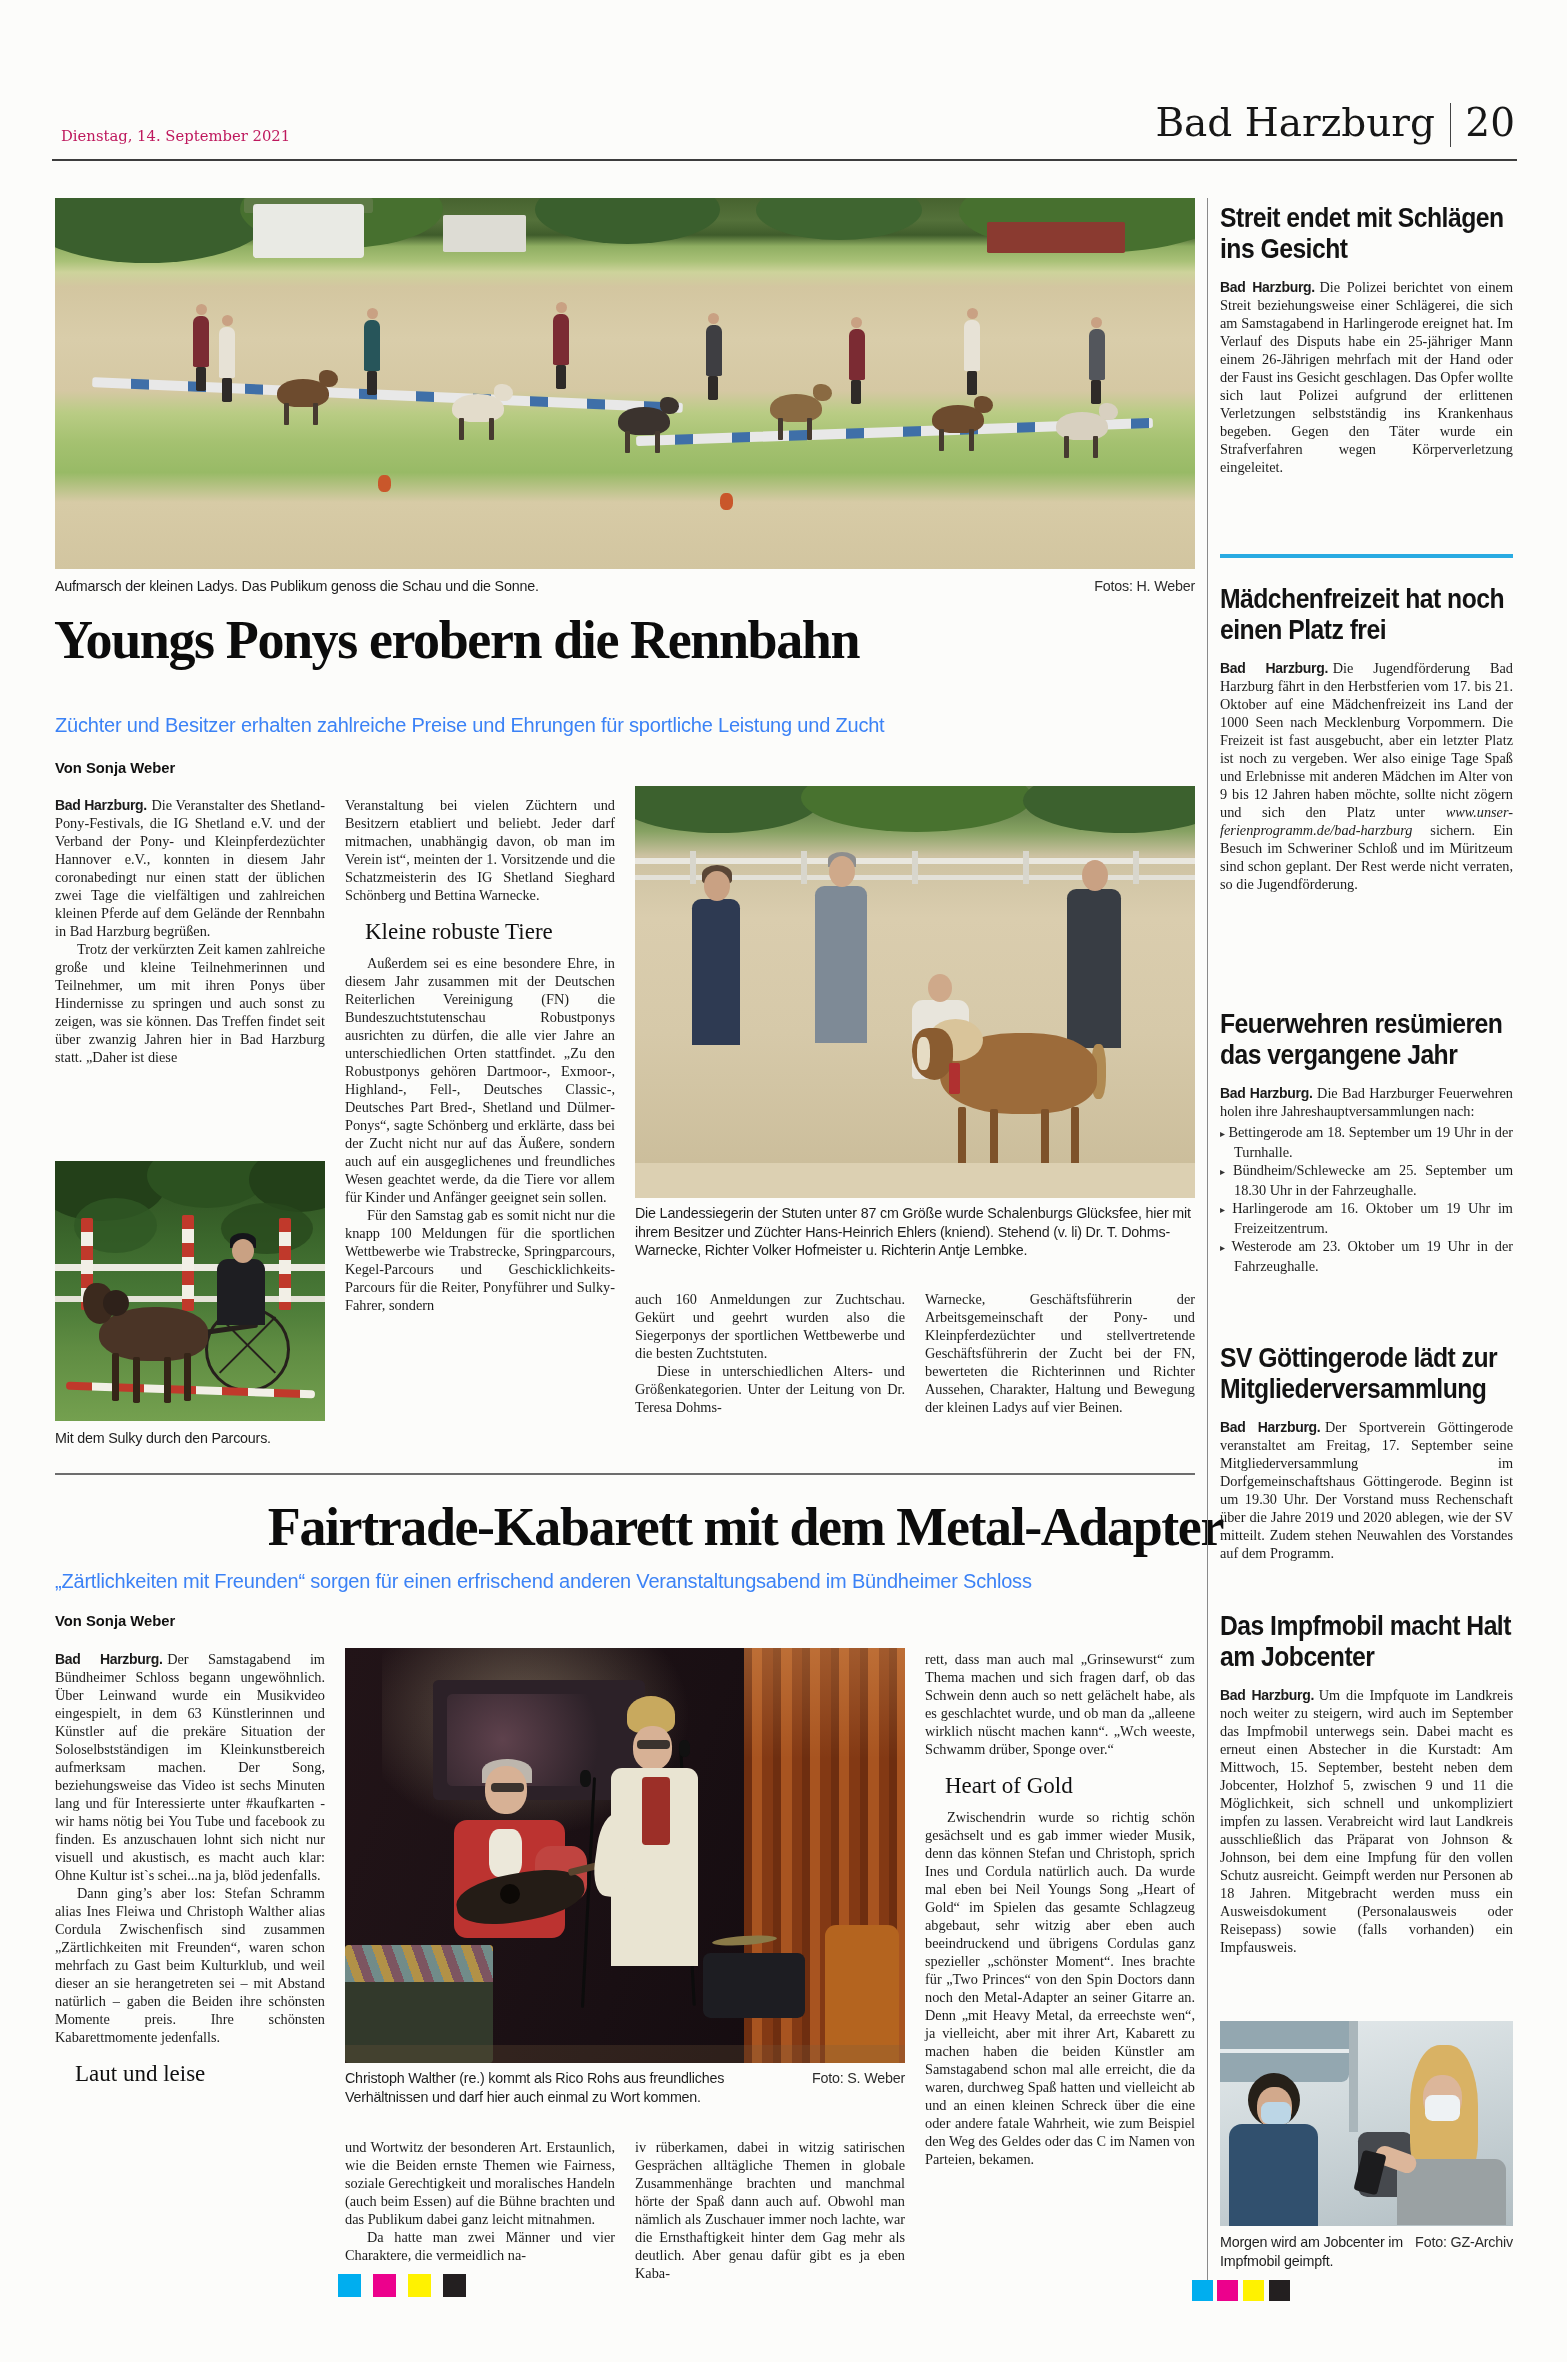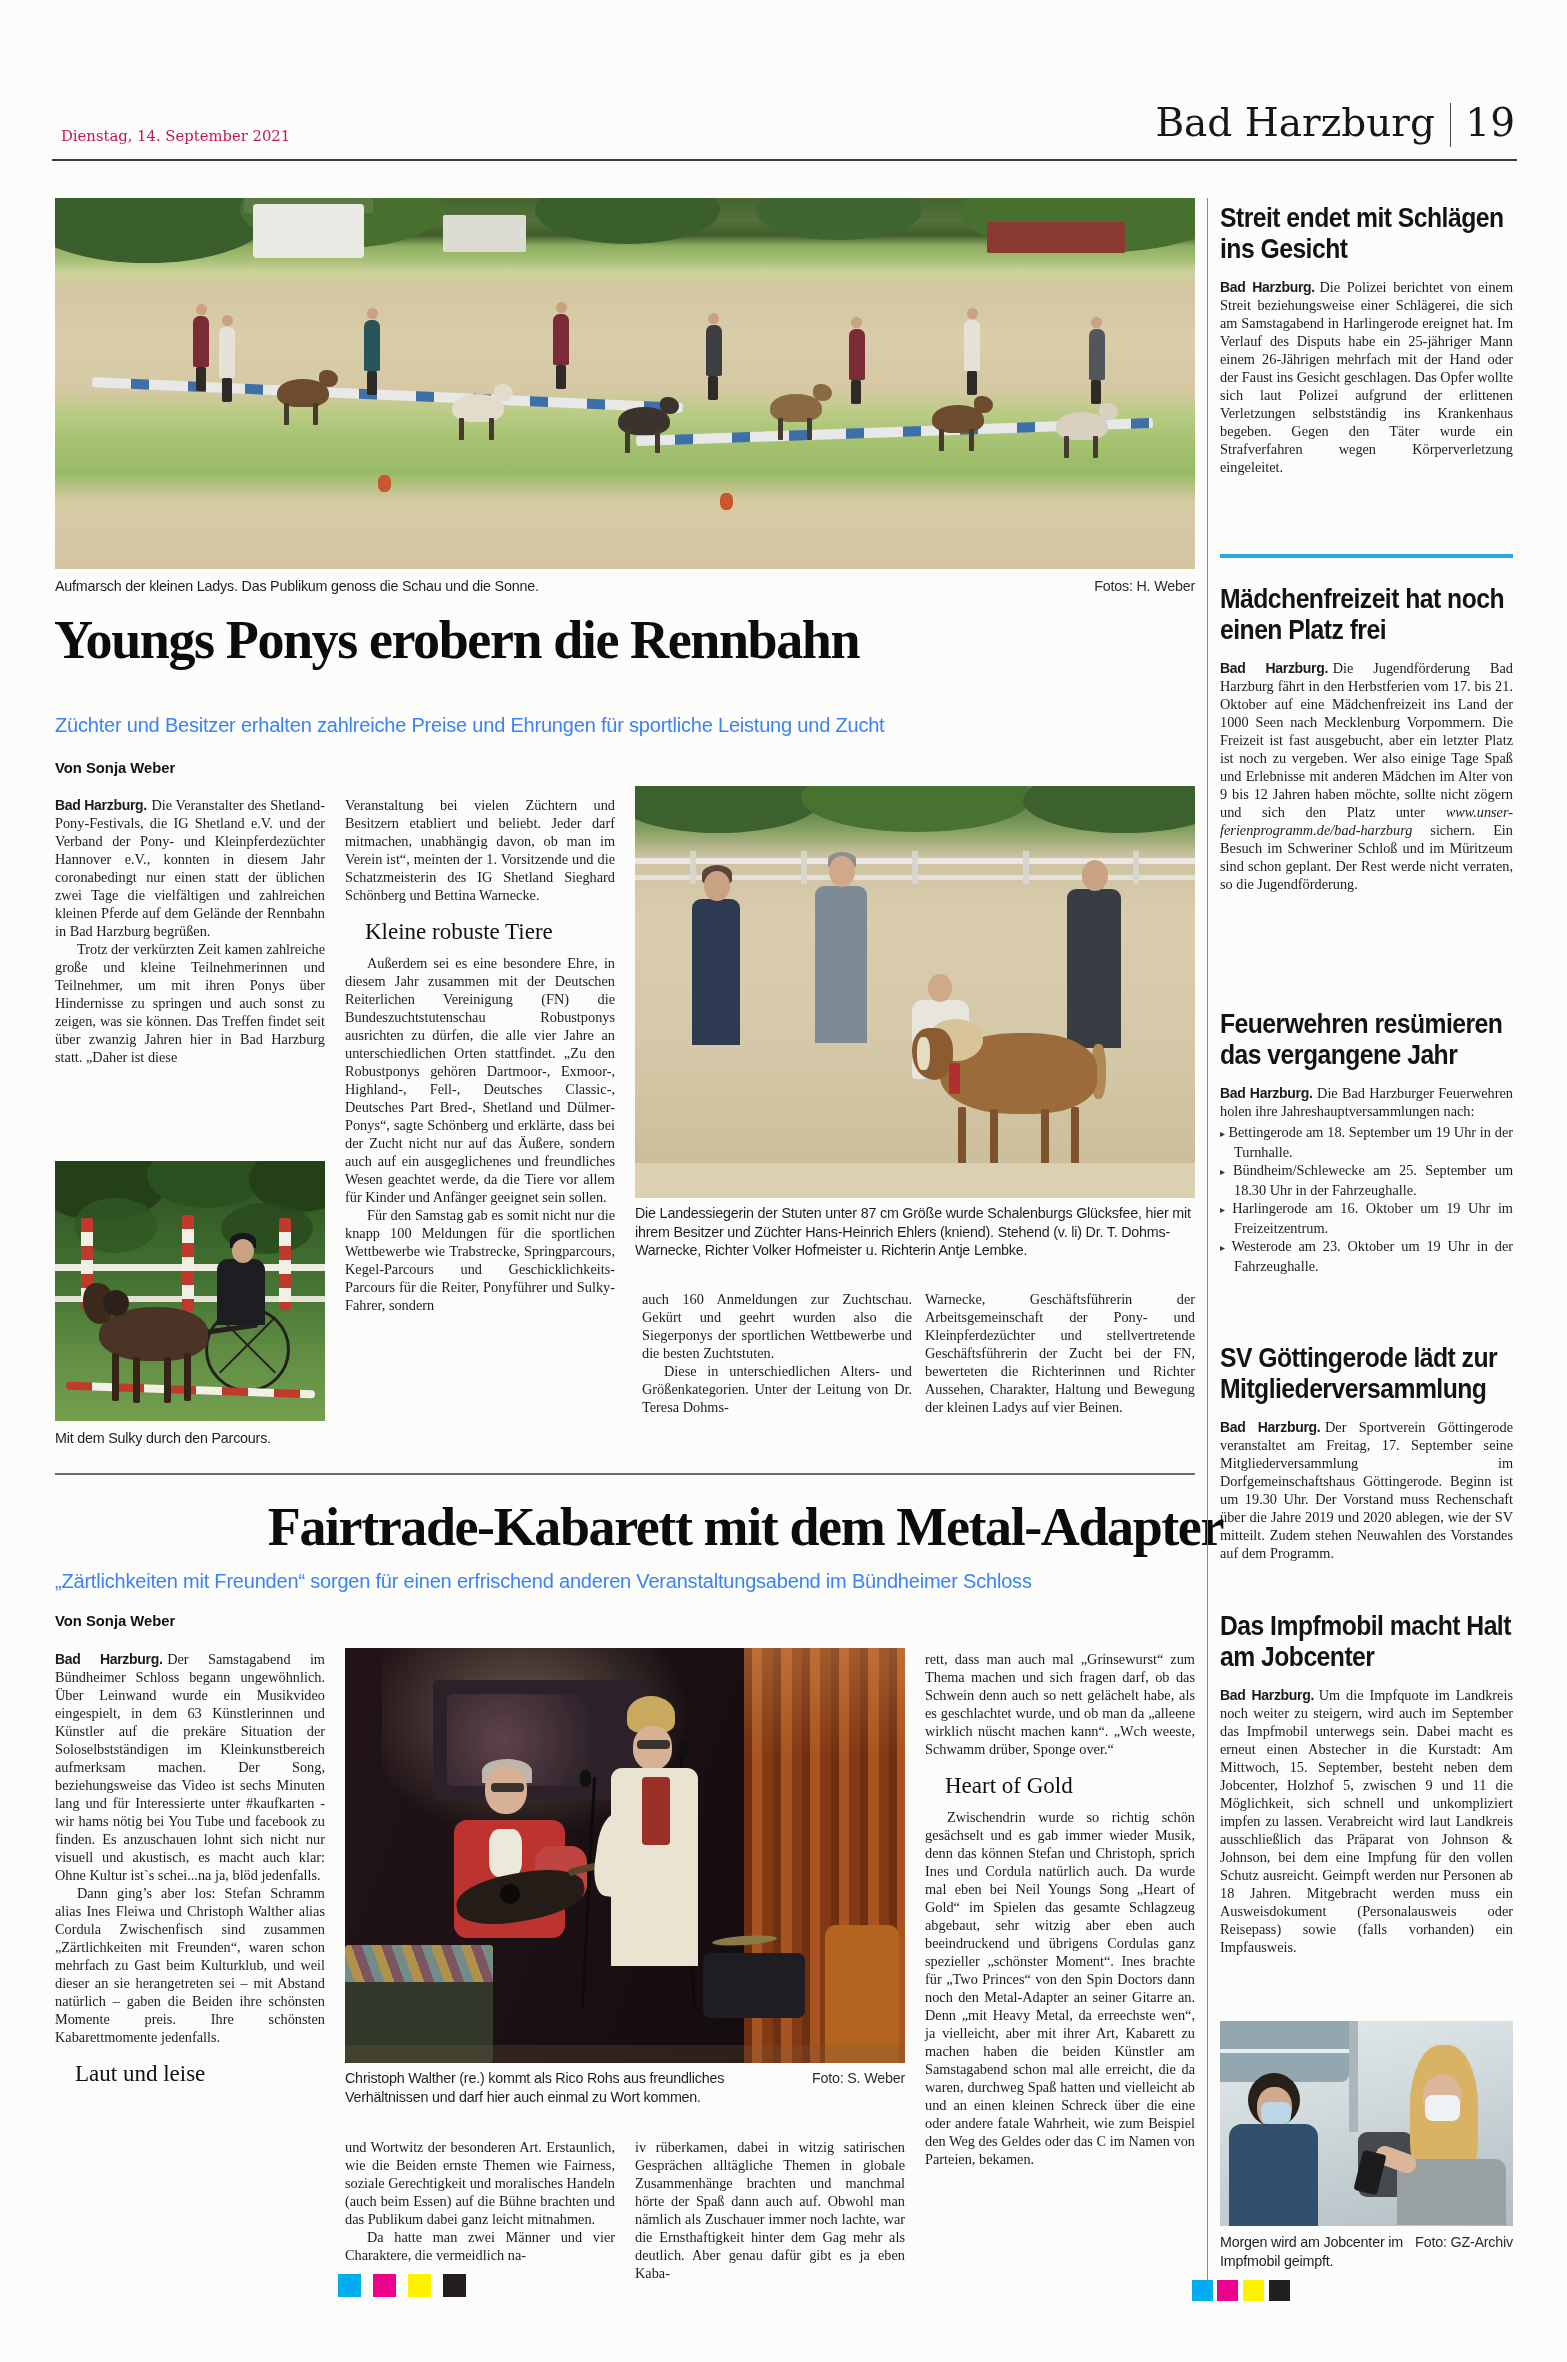--- a/index.html
+++ b/index.html
@@ -46,21 +46,21 @@
 </style>
 </head>
 <body>
 
 <div class="page">
 
   <div class="hdr-date">Dienstag, 14. September 2021</div>
   <div class="hdr-right">
     <span class="hdr-section">Bad Harzburg</span>
     <span class="hdr-vline"></span>
-    <span class="hdr-page">19</span>
+    <span class="hdr-page">20</span>
   </div>
   <div class="hdr-rule"></div>
 
   <div id="ph1" class="photo" style="left:55px;top:198px;width:1140px;height:371px;
               background:linear-gradient(180deg,#47632f 0%,#54713a 6%,#3f5c2b 10%,#8fae62 13%,#a9c177 17%,#cdd39b 20%,#d3c6a0 24%,#d9cdaa 38%,#d5c8a3 52%,#b9cc84 58%,#a4c170 66%,#98ba66 74%,#d7cba6 82%,#d2c5a0 100%);">
       <div style="position: absolute; left: -28px; top: -23px; width: 240px; height: 88px; background: rgb(58, 95, 45); border-radius: 50%; transform: rotate(0deg); opacity: 1;"></div>
       <div style="position: absolute; left: 185px; top: -28px; width: 203px; height: 78px; background: rgb(71, 112, 47); border-radius: 50%; transform: rotate(0deg); opacity: 1;"></div>
       <div style="position: absolute; left: 480px; top: -23px; width: 185px; height: 69px; background: rgb(58, 95, 45); border-radius: 50%; transform: rotate(0deg); opacity: 1;"></div>
       <div style="position: absolute; left: 701px; top: -18.5px; width: 166px; height: 60px; background: rgb(63, 101, 48); border-radius: 50%; transform: rotate(0deg); opacity: 1;"></div>
       <div style="position: absolute; left: 904px; top: -28px; width: 268px; height: 83px; background: rgb(71, 112, 47); border-radius: 50%; transform: rotate(0deg); opacity: 1;"></div>
@@ -202,21 +202,21 @@
       <div style="position: absolute; left: 282px; top: 251px; width: 13px; height: 33px; background: rgb(230, 220, 196); border-radius: 40%; transform: rotate(0deg); opacity: 1;"></div>
       <div style="position: absolute; left: 323px; top: 321px; width: 8.3px; height: 57px; background: rgb(126, 82, 42); border-radius: 1.8px; transform: rotate(0deg); opacity: 1;"></div>
       <div style="position: absolute; left: 355px; top: 323px; width: 8.3px; height: 57px; background: rgb(126, 82, 42); border-radius: 1.8px; transform: rotate(0deg); opacity: 1;"></div>
       <div style="position: absolute; left: 406px; top: 323px; width: 8.3px; height: 57px; background: rgb(126, 82, 42); border-radius: 1.8px; transform: rotate(0deg); opacity: 1;"></div>
       <div style="position: absolute; left: 436px; top: 321px; width: 8.3px; height: 57px; background: rgb(126, 82, 42); border-radius: 1.8px; transform: rotate(0deg); opacity: 1;"></div>
       <div style="position: absolute; left: 314px; top: 277px; width: 11px; height: 31px; background: rgb(176, 48, 48); border-radius: 1.8px; transform: rotate(0deg); opacity: 1;"></div>
       <div style="position: absolute; left: 0px; top: 377px; width: 560px; height: 35px; background: rgb(220, 208, 178); border-radius: 0px; transform: rotate(0deg); opacity: 1;"></div>
     </div>
   <div class="abs cap" style="left:635px;top:1204px;width:560px;">Die Landessiegerin der Stuten unter 87 cm Größe wurde Schalenburgs Glücksfee, hier mit ihrem Besitzer und Züchter Hans-Heinrich Ehlers (kniend). Stehend (v. li) Dr. T. Dohms-Warnecke, Richter Volker Hofmeister u. Richterin Antje Lembke.</div>
 
-  <div class="col bt" style="left:635px;top:1290px;margin-left:7px;">
+  <div class="col bt" style="left:635px;top:1290px;">
     <p>auch 160 Anmeldungen zur Zuchtschau. Gekürt und geehrt wurden also die Siegerponys der sportlichen Wettbewerbe und die besten Zuchtstuten.</p>
     <p class="ind">Diese in unterschiedlichen Alters- und Größenkategorien. Unter der Leitung von Dr. Teresa Dohms-</p>
   </div>
   <div class="col bt" style="left:925px;top:1290px;">
     <p>Warnecke, Geschäftsführerin der Arbeitsgemeinschaft der Pony- und Kleinpferdezüchter und stellvertretende Geschäftsführerin der Zucht bei der FN, bewerteten die Richterinnen und Richter Aussehen, Charakter, Haltung und Bewegung der kleinen Ladys auf vier Beinen.</p>
   </div>
 
   <div class="art-divider"></div>
 
   <h1 class="headline-main" style="left:69px;top:1488px;width:1142px;margin:12px;text-align:right;">Fairtrade-Kabarett mit dem Metal-Adapter</h1>

